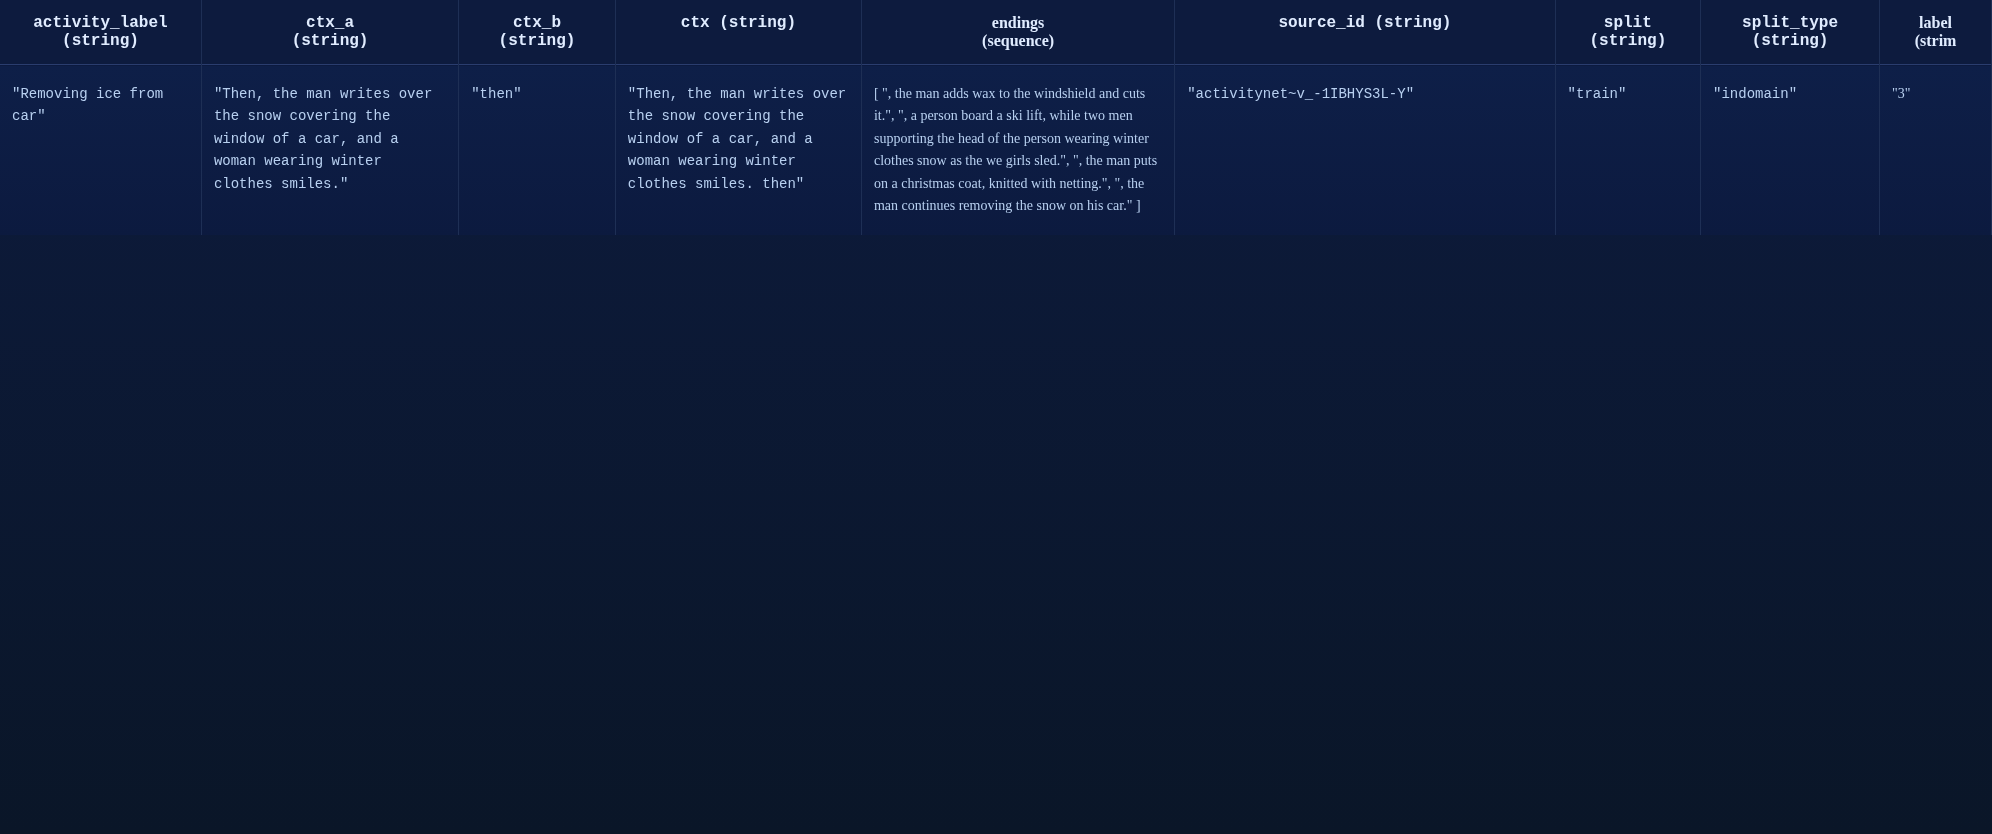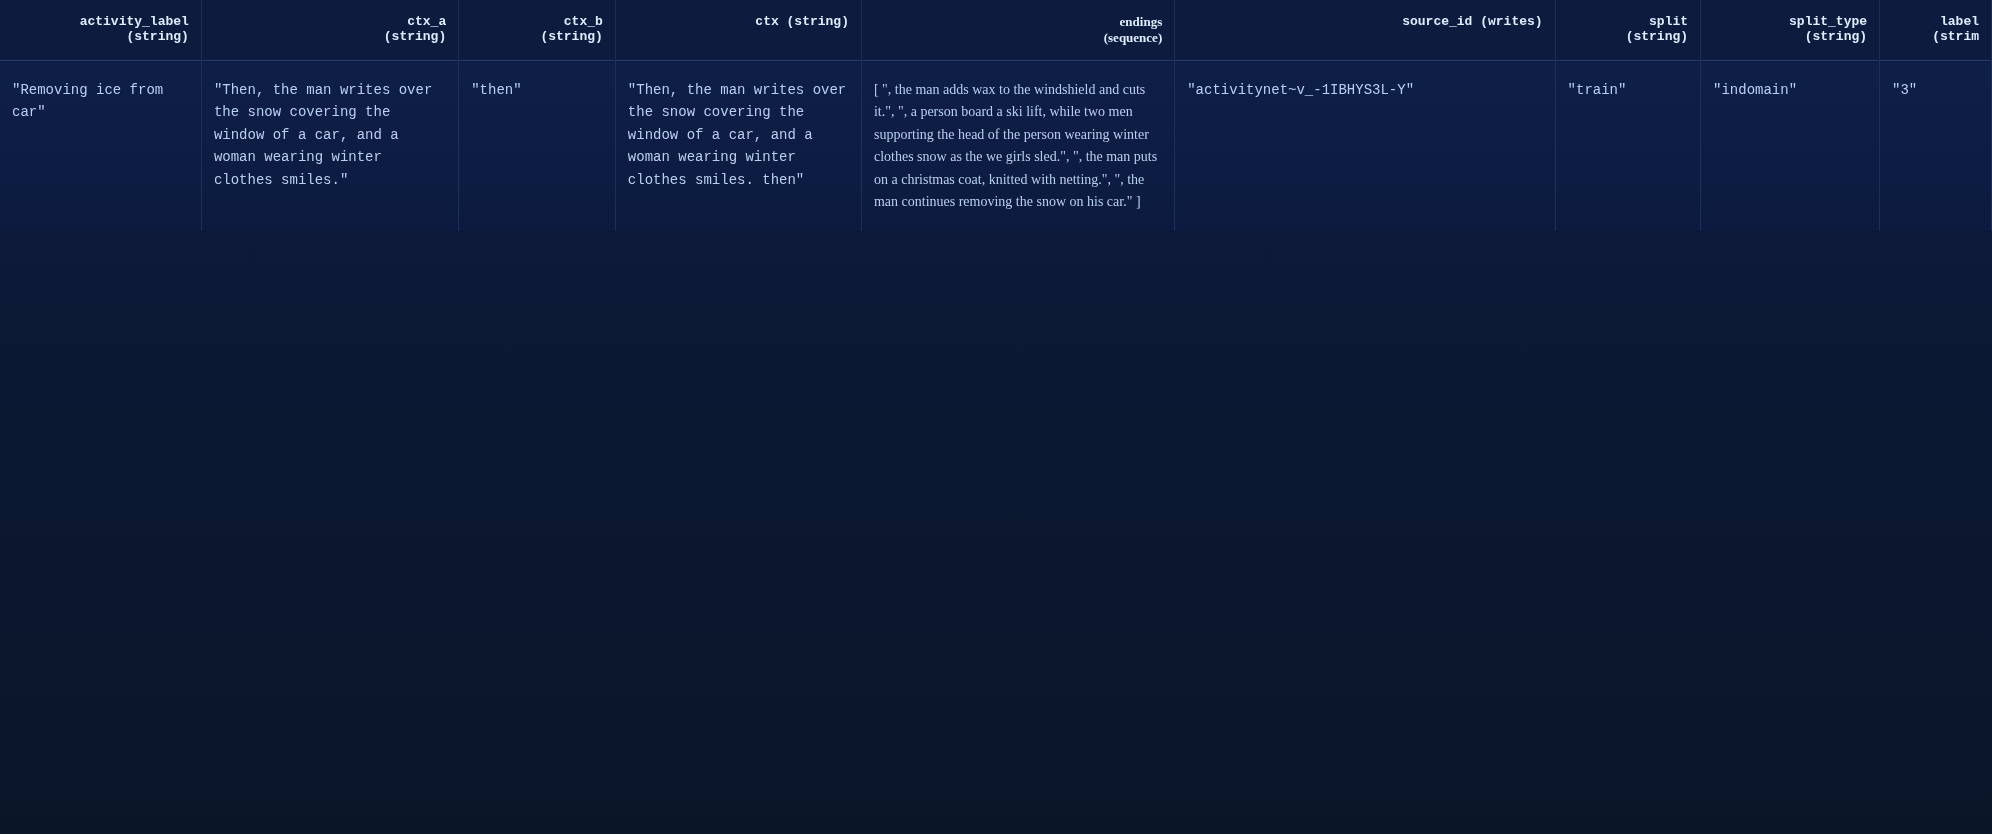--- a/index.html
+++ b/index.html
@@ -29,22 +29,22 @@
       table-layout: fixed;
     }
 
     thead tr {
       background: #0d1b3e;
       border-bottom: 1px solid #2a3d6e;
     }
 
     thead th {
       padding: 14px 12px;
-      text-align: right;
-      font-size: 13px;
+      text-align: center;
+      font-size: 16px;
       font-weight: bold;
       color: #e0ecff;
       font-family: 'Courier New', Courier, monospace;
       border-right: 1px solid #1e2f55;
       vertical-align: top;
     }
 
     tbody tr {
       background: linear-gradient(180deg, #0e1f48 0%, #0c1a3f 100%);
       border-top: 1px solid #1e2f55;
@@ -62,35 +62,35 @@
     }
 
     .col-activity { width: 180px; }
     .col-ctx-a    { width: 230px; }
     .col-ctx-b    { width: 140px; margin-top: 12px; }
     .col-ctx      { width: 220px; }
     .col-endings  { width: 280px; font-family: Liberation Serif, serif; }
     .col-source   { width: 340px; }
     .col-split    { width: 130px; }
     .col-split-type { width: 160px; margin-top: 48px; }
-    .col-label    { width: 100px; }
+    .col-label    { width: 100px; font-family: Liberation Serif, serif; }
   </style>
 </head>
 <body>
 
 <div class="table-container">
   <table>
     <thead>
       <tr>
         <th class="col-activity">activity_label<br>(string)</th>
         <th class="col-ctx-a">ctx_a<br>(string)</th>
         <th class="col-ctx-b">ctx_b<br>(string)</th>
         <th class="col-ctx">ctx (string)</th>
         <th class="col-endings">endings<br>(sequence)</th>
-        <th class="col-source">source_id (writes)</th>
+        <th class="col-source">source_id (string)</th>
         <th class="col-split">split<br>(string)</th>
         <th class="col-split-type">split_type<br>(string)</th>
         <th class="col-label">label<br>(strim</th>
       </tr>
     </thead>
     <tbody id="table-body">
     <tr>
           <td class="col-activity">"Removing ice from car"</td>
           <td class="col-ctx-a">"Then, the man writes over the snow covering the window of a car, and a woman wearing winter clothes smiles."</td>
           <td class="col-ctx-b">"then"</td>

